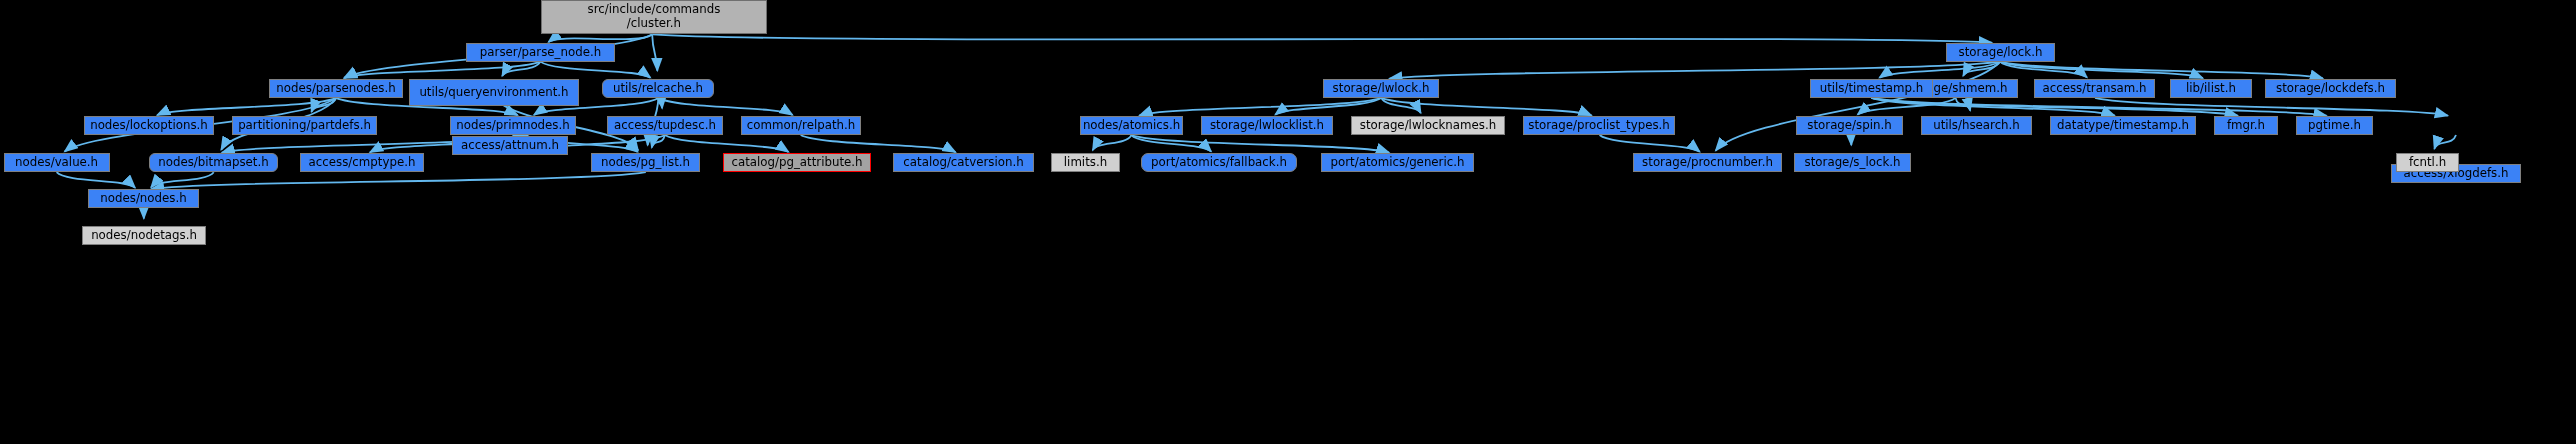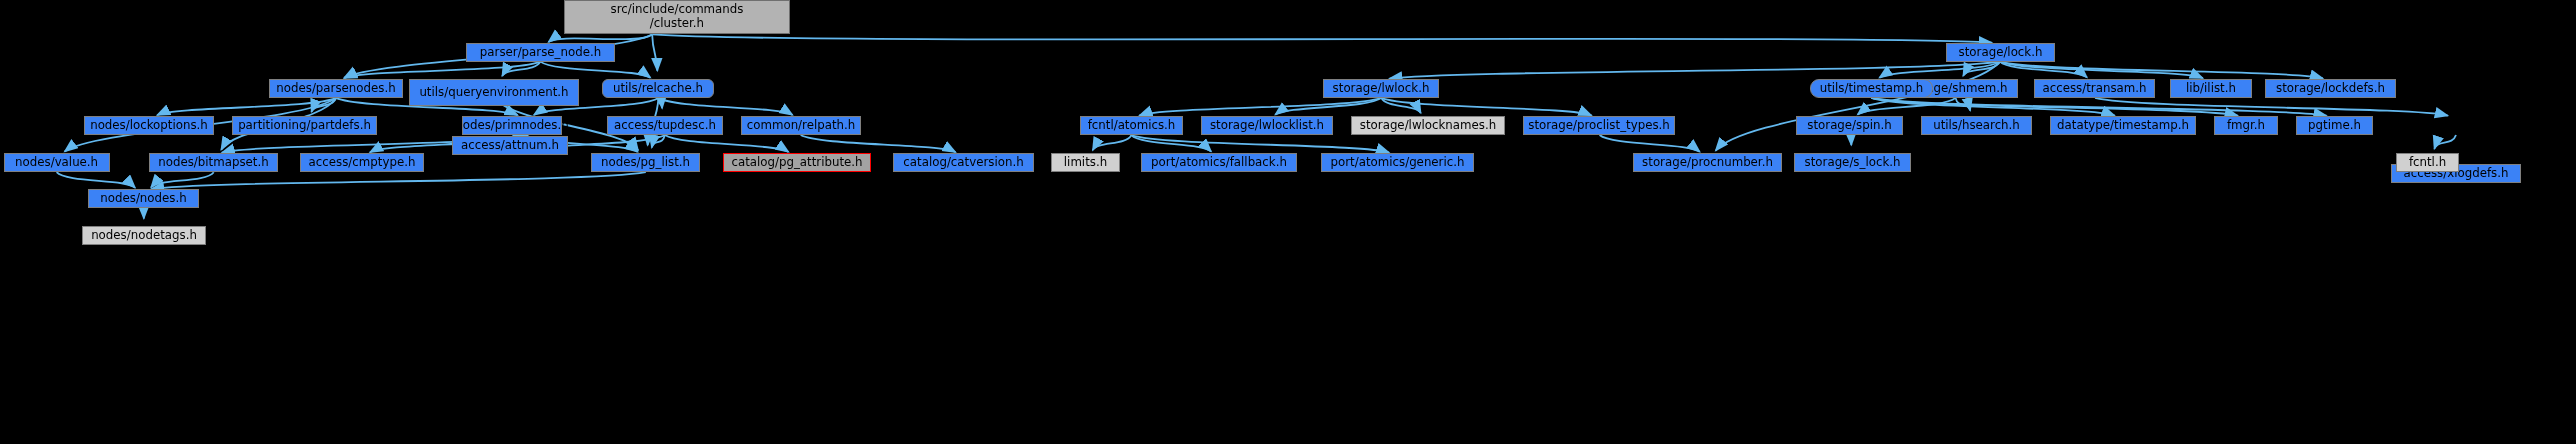--- a/index.html
+++ b/index.html
@@ -74,57 +74,57 @@
         <path d="M2159,108 C2161.76,120 2172.8625503005283,112.09439156567691 2175.2085503005283,122.09439156567691" fill="none" stroke="#63b8ee" stroke-width="2" marker-end="url(#ah)"></path>
         <path d="M2066,108 C2099.3,120 2306.2182840555042,117.35302948147779 2334.5232840555045,127.35302948147779" fill="none" stroke="#63b8ee" stroke-width="2" marker-end="url(#ah)"></path>
         <path d="M2066,108 C2115.62,120 2426.390508973428,117.56519995034718 2470.510508973428,127.56519995034718" fill="none" stroke="#63b8ee" stroke-width="2" marker-end="url(#ah)"></path>
         <path d="M2066,108 C2127.38,120 2512.6268720070266,117.64836254181921 2568.5068720070267,127.64836254181921" fill="none" stroke="#63b8ee" stroke-width="2" marker-end="url(#ah)"></path>
         <path d="M2313,108 C2360.82,120 2660.191313483697,117.54887395150298 2702.511313483697,127.54887395150298" fill="none" stroke="#63b8ee" stroke-width="2" marker-end="url(#ah)"></path>
         <path d="M2042,149 C2042.42,161 2043.5915770142299,150.13472579559865 2043.9485770142298,160.13472579559865" fill="none" stroke="#63b8ee" stroke-width="2" marker-end="url(#ah)"></path>
         <path d="M2711.5,149 C2707.72,161 2690.8109153372307,154.17592677001255 2687.5979153372305,164.17592677001255" fill="none" stroke="#63b8ee" stroke-width="2" marker-end="url(#ah)"></path>
       </g>
   </svg>
   <div id="node-layer">
-      <div class="node root two" style="left: 564px; top: 0px; width: 226px; height: 34px;">src/include/commands
+      <div class="node root two" style="left: 541px; top: 0px; width: 226px; height: 34px;">src/include/commands
 /cluster.h</div>
       <div class="node " style="left: 466px; top: 43px; width: 149px; height: 19px;">parser/parse_node.h</div>
       <div class="node " style="left: 1946px; top: 43px; width: 109px; height: 19px;">storage/lock.h</div>
       <div class="node " style="left: 269px; top: 79px; width: 134px; height: 19px;">nodes/parsenodes.h</div>
       <div class="node " style="left: 409px; top: 79px; width: 170px; height: 27px;">utils/queryenvironment.h</div>
       <div class="node " style="left: 602px; top: 79px; width: 112px; height: 19px; border-radius: 6px;">utils/relcache.h</div>
       <div class="node " style="left: 1323px; top: 79px; width: 116px; height: 19px; text-align: center;">storage/lwlock.h</div>
       <div class="node " style="left: 1893px; top: 79px; width: 125px; height: 19px;">storage/shmem.h</div>
-      <div class="node " style="left: 1810px; top: 79px; width: 123px; height: 19px; border-radius: 9px;">utils/timestamp.h</div>
+      <div class="node " style="left: 1810px; top: 79px; width: 123px; height: 19px;">utils/timestamp.h</div>
       <div class="node " style="left: 2034px; top: 79px; width: 121px; height: 19px;">access/transam.h</div>
       <div class="node " style="left: 2170px; top: 79px; width: 82px; height: 19px;">lib/ilist.h</div>
       <div class="node " style="left: 2265px; top: 79px; width: 131px; height: 19px;">storage/lockdefs.h</div>
       <div class="node " style="left: 84px; top: 116px; width: 130px; height: 19px;">nodes/lockoptions.h</div>
       <div class="node " style="left: 232px; top: 116px; width: 145px; height: 19px;">partitioning/partdefs.h</div>
-      <div class="node " style="left: 462px; top: 116px; width: 100px; height: 19px;">nodes/primnodes.h</div>
+      <div class="node " style="left: 450px; top: 116px; width: 126px; height: 19px;">nodes/primnodes.h</div>
       <div class="node " style="left: 607px; top: 116px; width: 116px; height: 19px;">access/tupdesc.h</div>
       <div class="node " style="left: 741px; top: 116px; width: 120px; height: 19px;">common/relpath.h</div>
-      <div class="node " style="left: 1080px; top: 116px; width: 103px; height: 19px;">fcntl/atomics.h</div>
+      <div class="node " style="left: 1080px; top: 116px; width: 103px; height: 19px;">nodes/atomics.h</div>
       <div class="node " style="left: 1201px; top: 116px; width: 132px; height: 19px;">storage/lwlocklist.h</div>
       <div class="node gray" style="left: 1351px; top: 116px; width: 154px; height: 19px;">storage/lwlocknames.h</div>
       <div class="node " style="left: 1523px; top: 116px; width: 152px; height: 19px;">storage/proclist_types.h</div>
       <div class="node " style="left: 1796px; top: 116px; width: 107px; height: 19px;">storage/spin.h</div>
       <div class="node " style="left: 1921px; top: 116px; width: 111px; height: 19px;">utils/hsearch.h</div>
       <div class="node " style="left: 2050px; top: 116px; width: 146px; height: 19px;">datatype/timestamp.h</div>
       <div class="node " style="left: 2214px; top: 116px; width: 64px; height: 19px;">fmgr.h</div>
       <div class="node " style="left: 2296px; top: 116px; width: 77px; height: 19px;">pgtime.h</div>
       <div class="node " style="left: 2391px; top: 116px; width: 130px; height: 19px; margin-top: 48px;">access/xlogdefs.h</div>
       <div class="node " style="left: 3.6px; top: 153px; width: 106px; height: 19px;">nodes/value.h</div>
-      <div class="node " style="left: 149px; top: 153px; width: 129px; height: 19px;">nodes/bitmapset.h</div>
+      <div class="node " style="left: 149px; top: 153px; width: 129px; height: 19px; border-radius: 6px;">nodes/bitmapset.h</div>
       <div class="node " style="left: 300px; top: 153px; width: 124px; height: 19px;">access/cmptype.h</div>
       <div class="node " style="left: 452px; top: 136px; width: 116px; height: 19px;">access/attnum.h</div>
       <div class="node " style="left: 591px; top: 153px; width: 109px; height: 19px;">nodes/pg_list.h</div>
       <div class="node hl" style="left: 723px; top: 153px; width: 148px; height: 19px;">catalog/pg_attribute.h</div>
       <div class="node " style="left: 893px; top: 153px; width: 141px; height: 19px;">catalog/catversion.h</div>
       <div class="node gray" style="left: 1051px; top: 153px; width: 69px; height: 19px;">limits.h</div>
-      <div class="node " style="left: 1141px; top: 153px; width: 156px; height: 19px;">port/atomics/fallback.h</div>
+      <div class="node " style="left: 1141px; top: 153px; width: 156px; height: 19px; border-radius: 7px;">port/atomics/fallback.h</div>
       <div class="node " style="left: 1321px; top: 153px; width: 153px; height: 19px;">port/atomics/generic.h</div>
       <div class="node " style="left: 1633px; top: 153px; width: 149px; height: 19px;">storage/procnumber.h</div>
       <div class="node " style="left: 1794px; top: 153px; width: 117px; height: 19px;">storage/s_lock.h</div>
       <div class="node gray" style="left: 2396px; top: 153px; width: 63px; height: 19px;">fcntl.h</div>
       <div class="node " style="left: 88px; top: 189px; width: 111px; height: 19px;">nodes/nodes.h</div>
       <div class="node gray" style="left: 82px; top: 226px; width: 124px; height: 19px;">nodes/nodetags.h</div>
     </div>
 </div>
 
 

